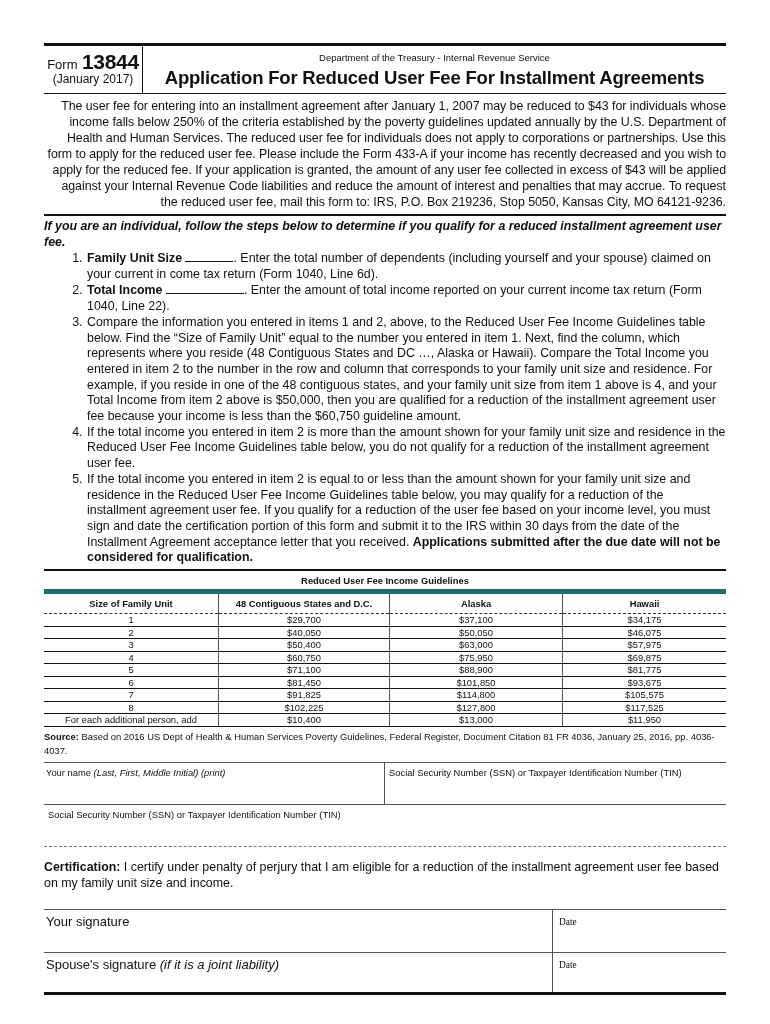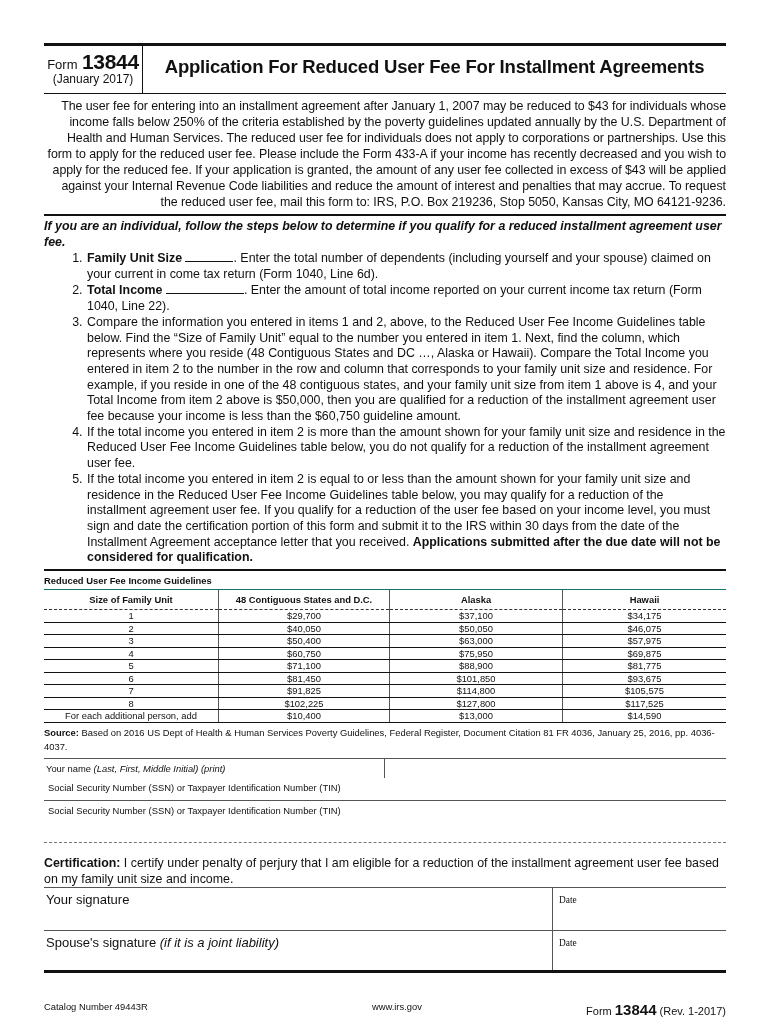--- a/index.html
+++ b/index.html
@@ -15,35 +15,35 @@
   .dept { font-size: 9.5px; }
   .title { font-size: 18.5px; font-weight: bold; margin-top: 4px; letter-spacing: -0.2px; text-align: center; }
   .intro { font-size: 12.4px; line-height: 16px; padding-top: 4px; padding-bottom: 4px;
            border-bottom: 2px solid #111; letter-spacing: -0.05px; text-align: right; }
   .steps-heading { font-size: 12.4px; line-height: 16px; font-weight: bold; font-style: italic; padding-top: 2px; }
   ol.steps { margin: 0; padding-left: 42px; font-size: 12.4px; line-height: 15.7px; }
   ol.steps li { padding-left: 1px; }
   .blank { display: inline-block; border-bottom: 1px solid #111; vertical-align: baseline; height: 11px; }
   .b { font-weight: bold; text-align: right; }
   .guide { margin-top: 3px; border-top: 2px solid #111; }
-  .guide-title { font-size: 9.4px; font-weight: bold; text-align: left; padding: 4px 0 3px; border-bottom: 1px solid #0f766e; }
+  .guide-title { font-size: 9.4px; font-weight: bold; text-align: center; padding: 4px 0 3px; border-bottom: 5px solid #0f766e; }
   table.g { width: 100%; border-collapse: collapse; font-size: 9.4px; }
   table.g th { font-weight: bold; height: 17px; border-bottom: 1px dashed #333; text-align: center; }
   table.g td { text-align: center; height: 11.5px; line-height: 11px; border-bottom: 1px solid #111; padding: 0; }
   table.g th + th, table.g td + td { border-left: 1px solid #555; }
   .c1 { width: 172px; } .c2 { width: 168px; } .c3 { width: 170px; }
   .source { font-size: 9.4px; line-height: 14px; padding-top: 3px; padding-bottom: 4px; }
   .fields { border-top: 1px solid #555; }
-  .frow { display: flex; height: 41px; border-bottom: 1px solid #555; flex-direction: column; }
+  .frow { display: flex; height: 41px; border-bottom: 1px solid #555; }
   .frow .cell { font-size: 9.4px; padding: 4px 2px; box-sizing: border-box; }
   .frow .left { width: 341px; border-right: 1px solid #555; }
   .frow .right { flex: 1; padding-left: 4px; }
   .frow.last { border-bottom: 1px dashed #777; }
   .it { font-style: italic; }
-  .cert { font-size: 12.4px; line-height: 16px; padding-top: 12px; padding-bottom: 0; border-bottom: 1px solid #555; }
+  .cert { font-size: 12.4px; line-height: 16px; padding-top: 12px; padding-bottom: 18px; border-bottom: 1px solid #555; }
   .srow { display: flex; height: 42px; border-bottom: 1px solid #555; }
   .srow .left { width: 509px; border-right: 1px solid #555; font-size: 13px; padding: 4px 2px; box-sizing: border-box; }
   .srow .right { flex: 1; font-size: 9.4px; padding: 7px 6px; box-sizing: border-box; font-family: Liberation Serif, serif; }
   .srow.last { border-bottom: 3px solid #111; height: 39px; }
   .footer { display: flex; justify-content: space-between; align-items: flex-start; font-size: 9.4px; padding-top: 4px; margin-top: 24px; }
   .footer .mid { margin-left: 60px; }
   .footer .fr .n { font-size: 15px; font-weight: bold; }
   .footer .fr .l { font-size: 11px; }
   .footer .fr .r { font-size: 11px; }
 </style>
@@ -51,20 +51,21 @@
 <body>
 
 <div class="page">
 
   <div class="header">
     <div class="form-id">
       <div><span class="lbl">Form</span> <span class="num">13844</span></div>
       <div class="date">(January 2017)</div>
     </div>
     <div class="title-block">
+      <div class="dept">Department of the Treasury - Internal Revenue Service</div>
       <div class="title">Application For Reduced User Fee For Installment Agreements</div>
     </div>
   </div>
 
   <div class="intro">The user fee for entering into an installment agreement after January 1, 2007 may be reduced to $43 for individuals whose income falls below 250% of the criteria established by the poverty guidelines updated annually by the U.S. Department of Health and Human Services. The reduced user fee for individuals does not apply to corporations or partnerships. Use this form to apply for the reduced user fee. Please include the Form 433-A if your income has recently decreased and you wish to apply for the reduced fee. If your application is granted, the amount of any user fee collected in excess of $43 will be applied against your Internal Revenue Code liabilities and reduce the amount of interest and penalties that may accrue. To request the reduced user fee, mail this form to: IRS, P.O. Box 219236, Stop 5050, Kansas City, MO 64121-9236.</div>
 
   <div class="steps-heading">If you are an individual, follow the steps below to determine if you qualify for a reduced installment agreement user fee.</div>
   <ol class="steps">
     <li><span class="b">Family Unit Size</span> <span class="blank" style="width:48px"></span><span>. Enter the total number of dependents (including yourself and your spouse) claimed on your current in come tax return (Form 1040, Line 6d).</span></li>
     <li><span class="b">Total Income</span> <span class="blank" style="width:78px"></span><span>. Enter the amount of total income reported on your current income tax return (Form 1040, Line 22).</span></li>
@@ -130,21 +131,21 @@
         <tr>
             <td>8</td>
             <td>$102,225</td>
             <td>$127,800</td>
             <td>$117,525</td>
           </tr>
         <tr>
             <td>For each additional person, add</td>
             <td>$10,400</td>
             <td>$13,000</td>
-            <td>$14,590</td>
+            <td>$11,950</td>
           </tr>
       </tbody>
     </table>
     <div class="source"><span class="b">Source:</span><span> Based on 2016 US Dept of Health &amp; Human Services Poverty Guidelines, Federal Register, Document Citation 81 FR 4036, January 25, 2016, pp. 4036-4037.</span></div>
   </div>
 
   <div class="fields">
     <div class="frow">
       <div class="cell left"><span>Your name </span><span class="it">(Last, First, Middle Initial) (print)</span></div>
       <div class="cell right"><span>Social Security Number (SSN) or Taxpayer Identification Number (TIN)</span></div>

